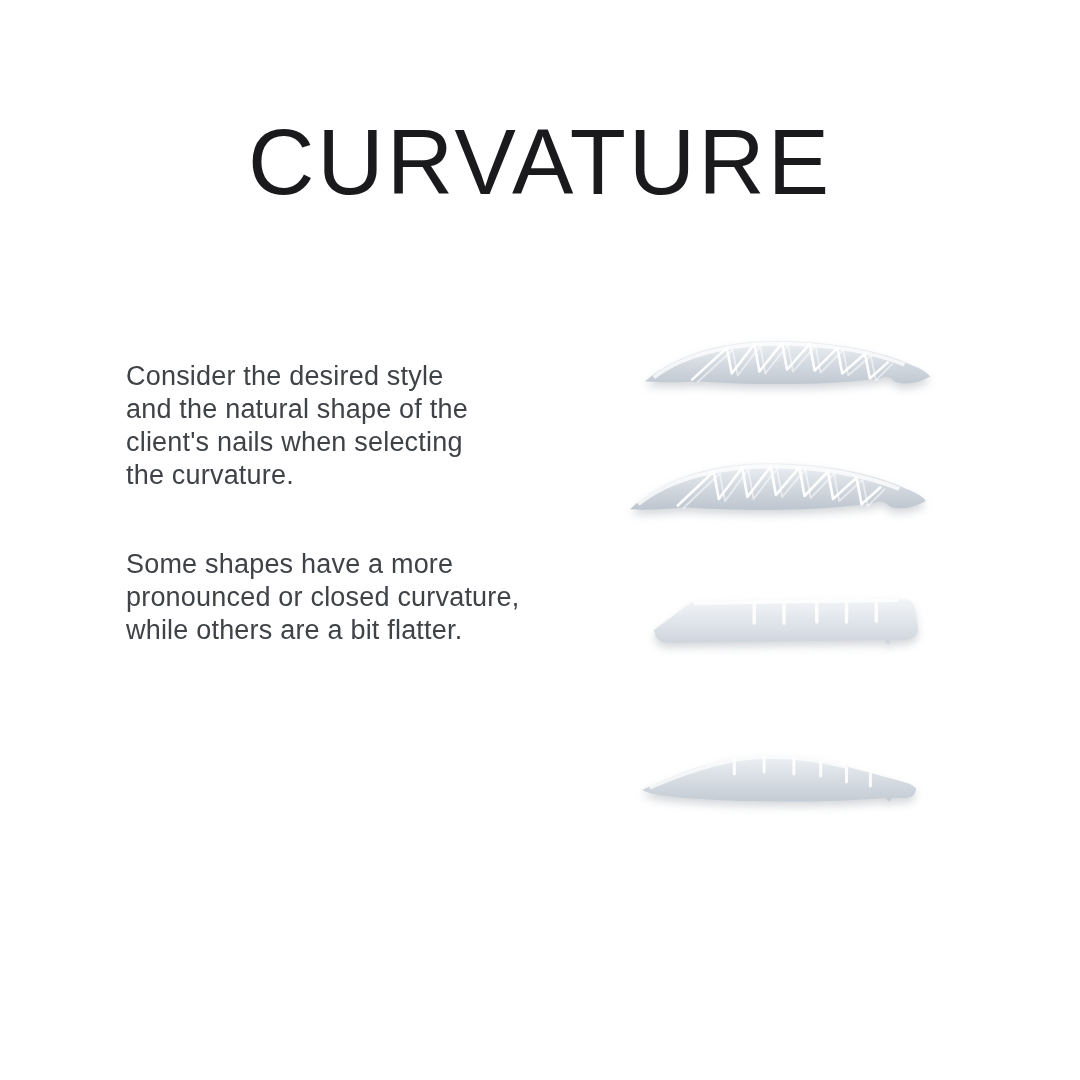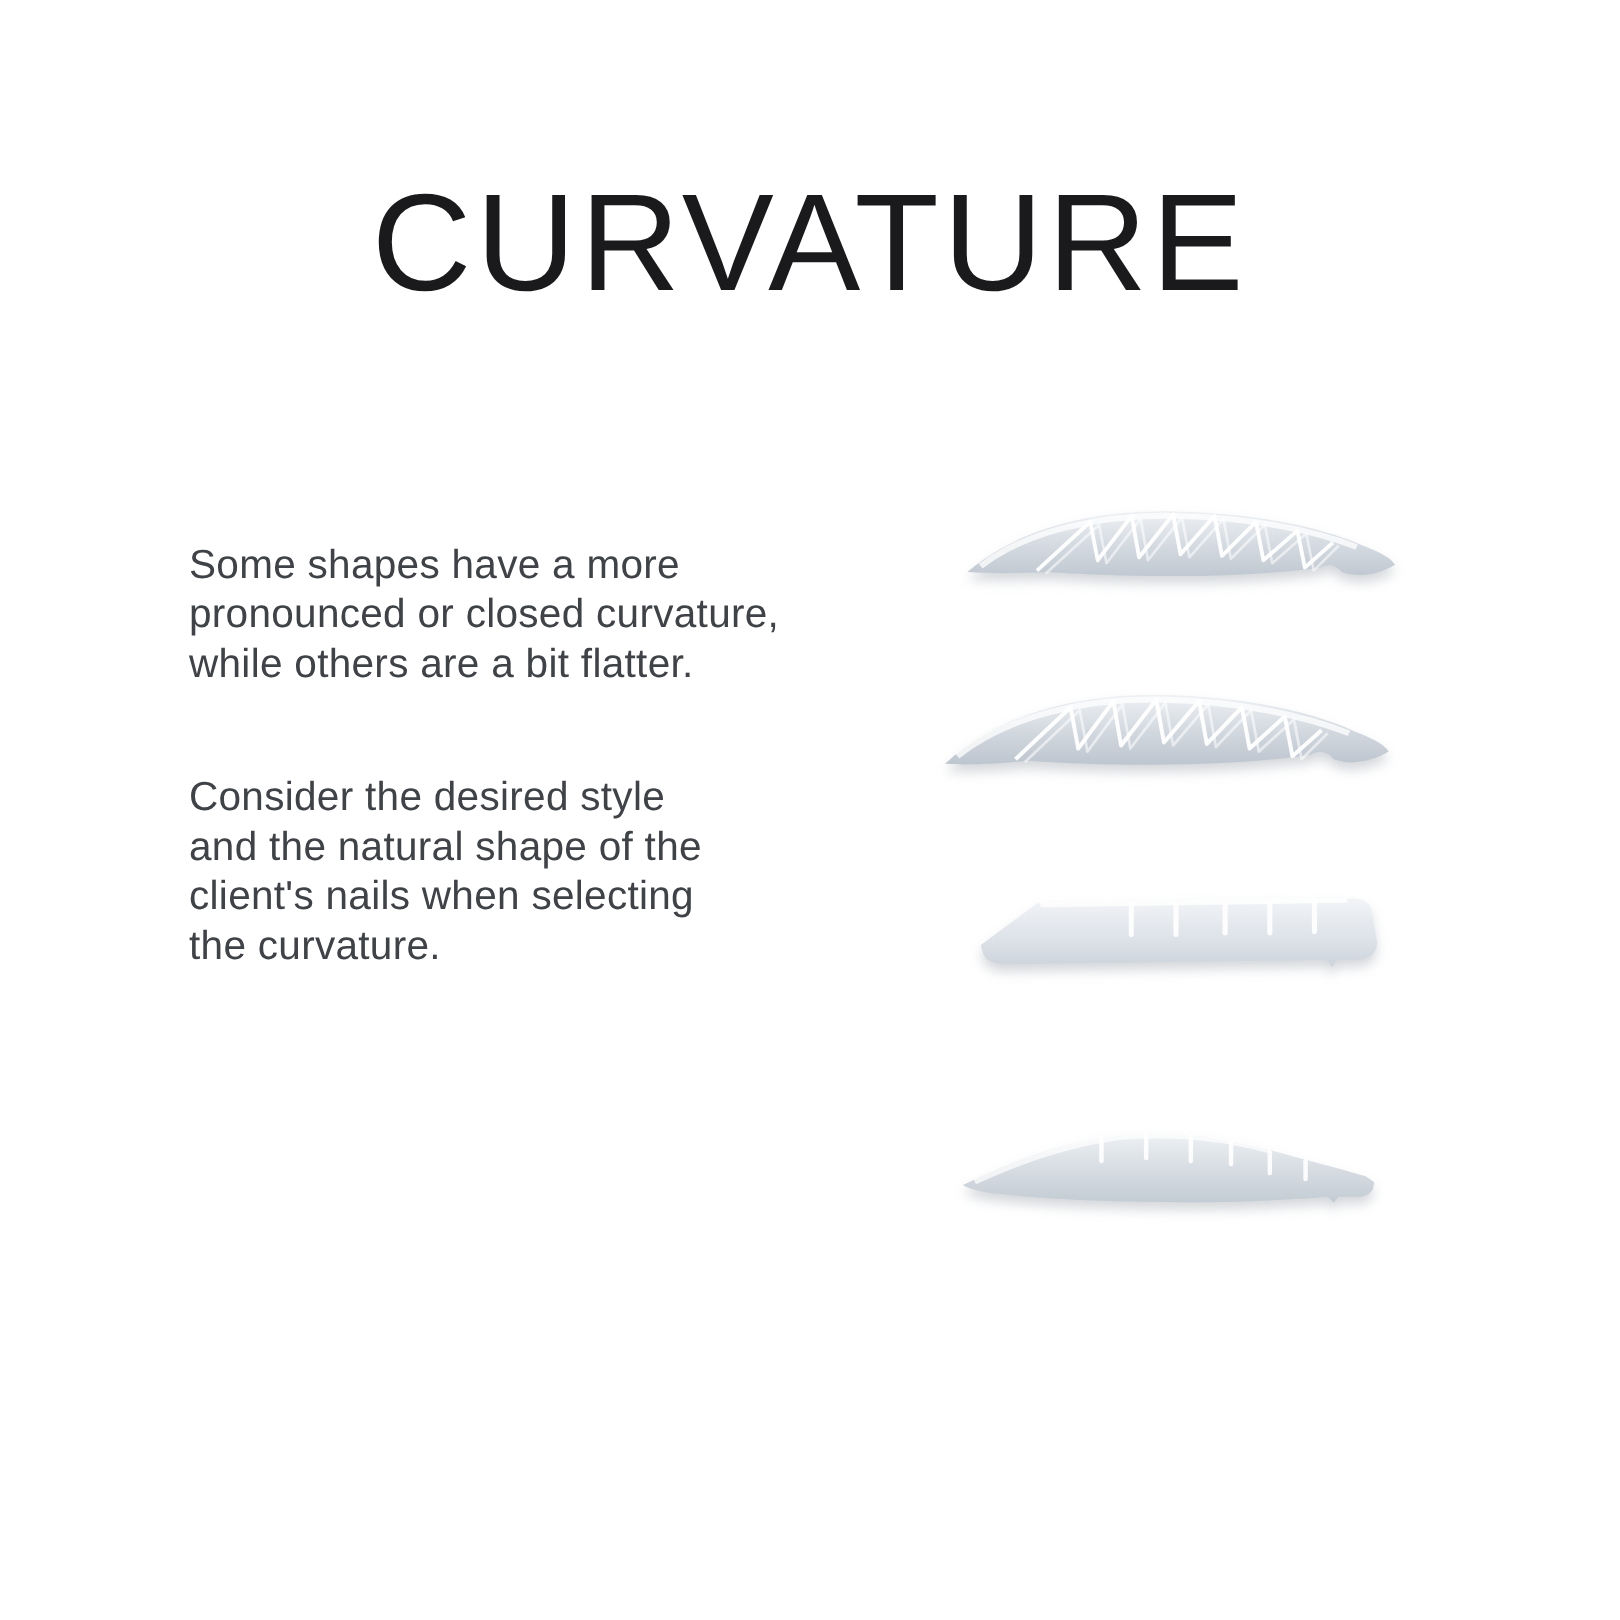--- a/index.html
+++ b/index.html
@@ -47,27 +47,27 @@
   .nail-4 { left: 636px; top: 746px; width: 288px; height: 70px; }
 </style>
 </head>
 <body>
 
 <div class="canvas">
 
   <h1 class="title">CURVATURE</h1>
 
   <div class="text-col">
-    <p>Some shapes have a more
-pronounced or closed curvature,
-while others are a bit flatter.</p>
     <p>Consider the desired style
 and the natural shape of the
 client's nails when selecting
 the curvature.</p>
+    <p>Some shapes have a more
+pronounced or closed curvature,
+while others are a bit flatter.</p>
   </div>
 
   <svg class="nail nail-1" viewBox="0 0 300 80">
     <defs>
       <linearGradient id="g1" x1="0" y1="0" x2="0" y2="1">
         <stop offset="0" stop-color="#eef1f4"></stop>
         <stop offset="0.55" stop-color="#d3d9e0"></stop>
         <stop offset="1" stop-color="#c0c8d1"></stop>
       </linearGradient>
     </defs>

